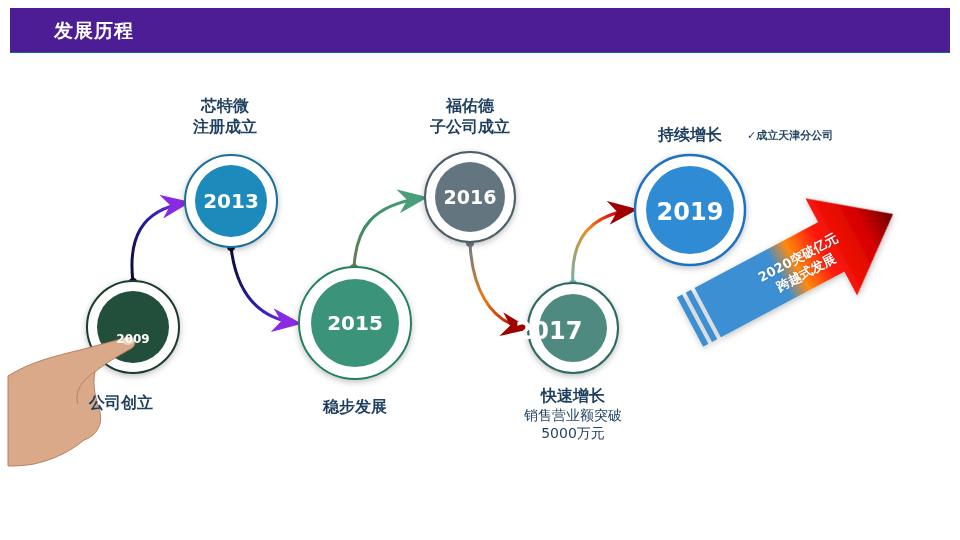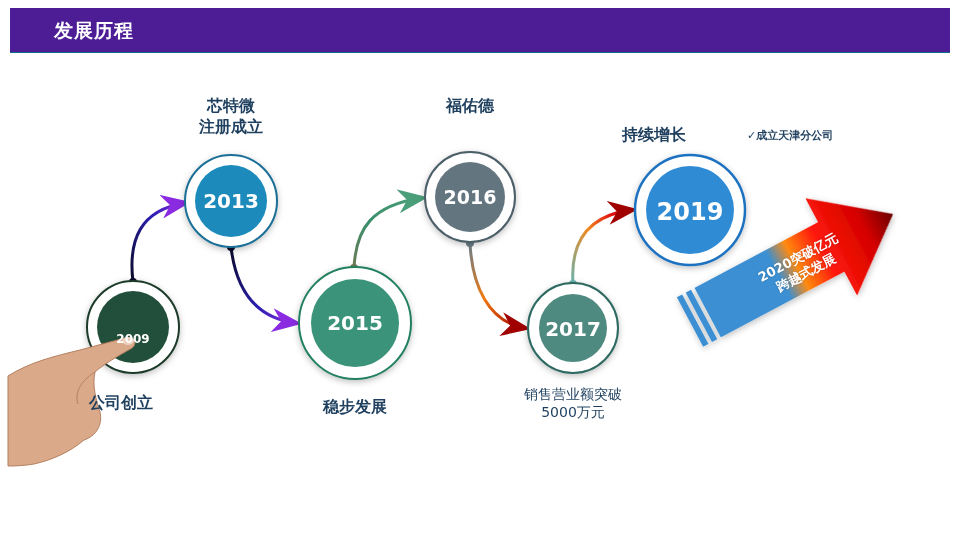--- a/index.html
+++ b/index.html
@@ -129,40 +129,42 @@
     <path d="M8,376 C30,362 55,356 80,350 C95,346 110,342 125,338 C134,336 138,343 132,348 C118,356 104,364 95,372 C92,385 96,400 100,412 C103,425 96,436 84,440 C70,452 52,460 34,464 C22,466 12,466 8,466 Z" fill="#d9a98a" stroke="#b58060" stroke-width="1"></path>
     <path d="M95,372 C82,380 74,392 78,404" stroke="#b58060" stroke-width="1" fill="none"></path>
     <ellipse cx="128" cy="341" rx="6" ry="4" fill="#eccfbc"></ellipse>
   </g>
 </svg>
 
 <div class="year" style="left:93px; top:332px; width:80px; font-size:12px;">2009</div>
 <div class="year" style="left:191px; top:189px; width:80px; font-size:20px;">2013</div>
 <div class="year" style="left:315px; top:311px; width:80px; font-size:20px;text-align:center;">2015</div>
 <div class="year" style="left:430px; top:186px; width:80px; font-size:19px;">2016</div>
-<div class="year" style="left:533px; top:317px; width:80px; font-size:20px;">2017</div>
+<div class="year" style="left:509px; top:317px; width:80px; font-size:24px;">2017</div>
 <div class="year" style="left:650px; top:198px; width:80px; font-size:24px;">2019</div>
 
 <div class="label" style="left:81px; top:392px; width:80px;">公司创立</div>
 
-<div class="label" style="left:186px; top:95px; width:90px;">
+<div class="label" style="left:180px; top:95px; width:90px;">
   <div>芯特微</div>
   <div>注册成立</div>
 </div>
 
 <div class="label" style="left:305px; top:396px; width:100px;">稳步发展</div>
 
 <div class="label" style="left:420px; top:95px; width:100px;">
   <div>福佑德</div>
+  <div>子公司成立</div>
 </div>
 
 <div class="label" style="left:513px; top:385px; width:120px;">
+  <div>快速增长</div>
   <div class="sub">销售营业额突破</div>
   <div class="sub">5000万元</div>
 </div>
 
-<div class="label" style="left:604px; top:124px; width:100px;">持续增长</div>
+<div class="label" style="left:640px; top:124px; width:100px;">持续增长</div>
 <div class="note">✓成立天津分公司</div>
 
 <div class="arrow-text">
   <div>2020突破亿元</div>
   <div>跨越式发展</div>
 </div>
 
 </body></html>

